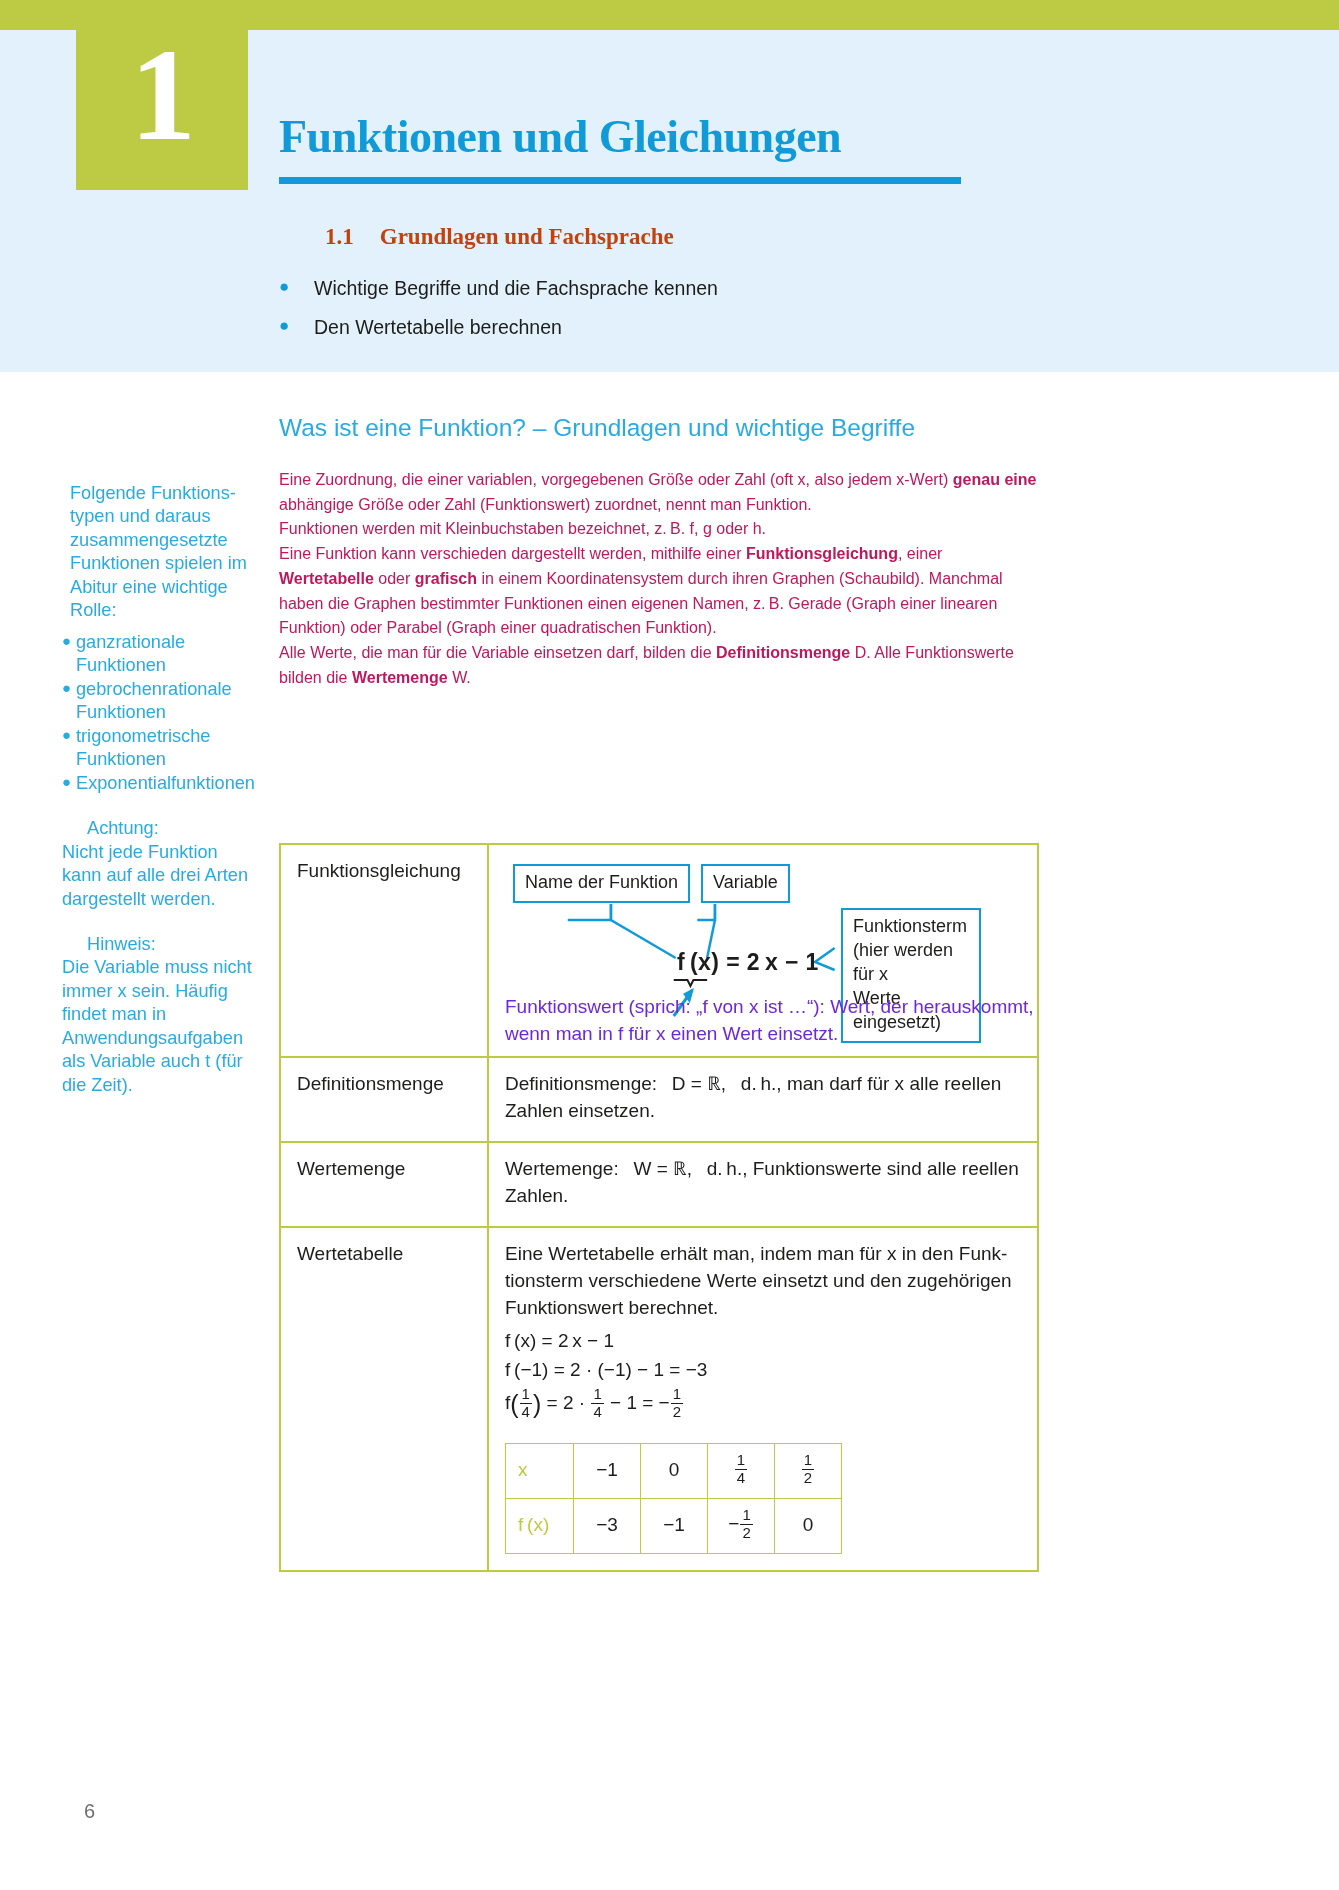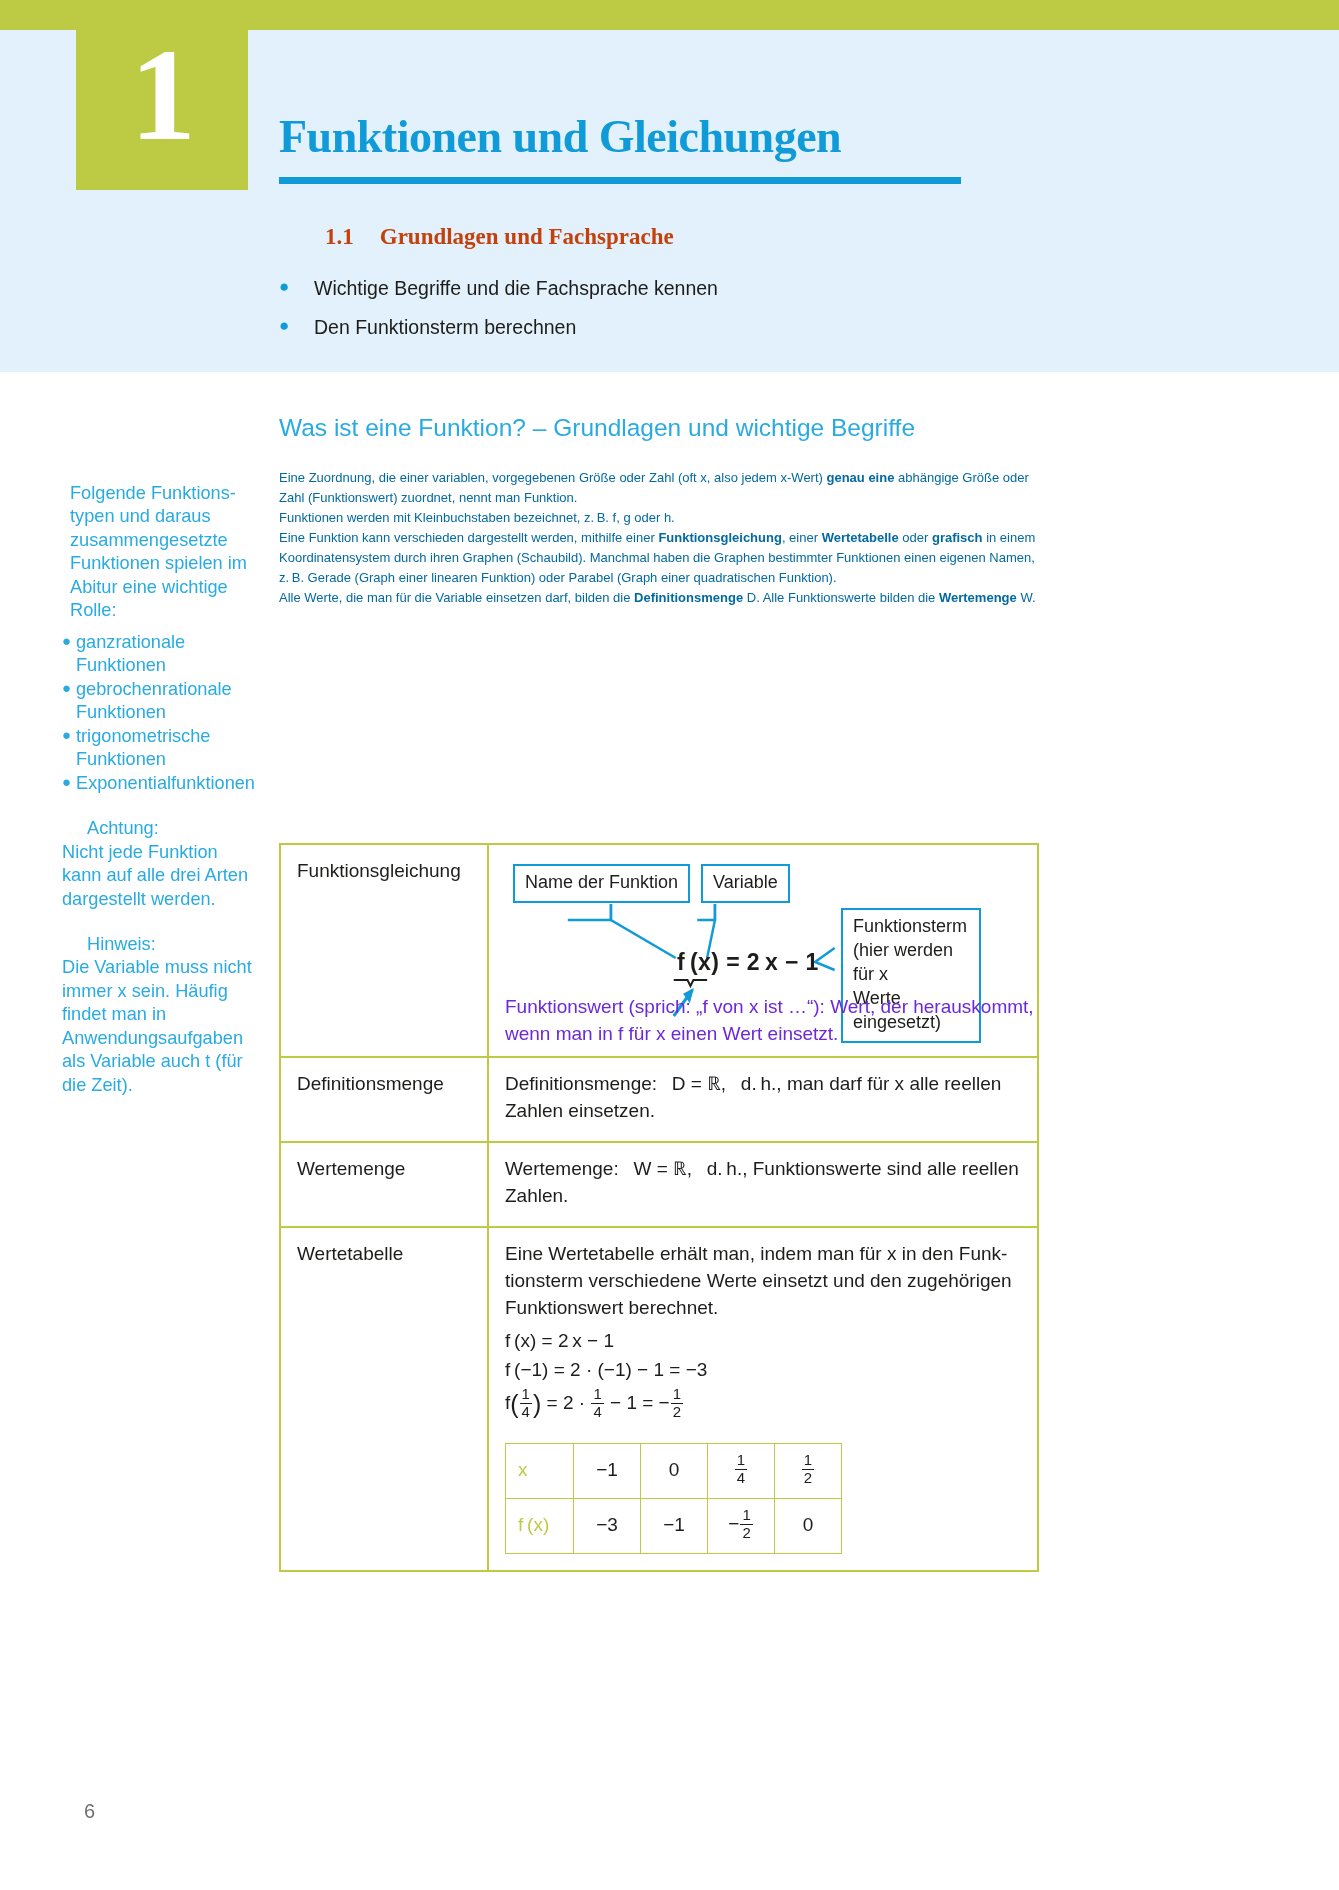--- a/index.html
+++ b/index.html
@@ -110,22 +110,22 @@
     width: 760px;
   }
   .body-heading {
     color: #29abe2;
     font-size: 24.5px;
     font-weight: 400;
     margin-bottom: 26px;
     white-space: nowrap;
   }
   .body-text {
-    color: #0369a1;
-    font-size: 13px;
+    color: #be185d;
+    font-size: 16px;
     line-height: 1.545;
   }
   .body-text b { font-weight: 700; }
 
   
   .info-table {
     position: absolute; left: 279px; top: 843px;
     width: 760px;
     border: 2px solid #bccb43;
     border-collapse: collapse;
@@ -261,21 +261,21 @@
     <span class="num">1.1</span><span>Grundlagen und Fachsprache</span>
   </div>
 
   <div class="objectives">
     <div class="obj-row">
       <span class="obj-bullet">●</span>
       <span>Wichtige Begriffe und die Fachsprache kennen</span>
     </div>
     <div class="obj-row">
       <span class="obj-bullet">●</span>
-      <span>Den Funktionsterm berechnen</span>
+      <span>Den Wertetabelle berechnen</span>
     </div>
   </div>
 
   <div class="sidebar">
     <p>Folgende Funktions­typen und daraus zusammengesetzte Funktionen spielen im Abitur eine wichtige Rolle:</p>
     <div class="side-list">
       <div class="side-li">
         <span class="b">●</span>
         <span class="t">ganzrationale Funktionen</span>
       </div>

